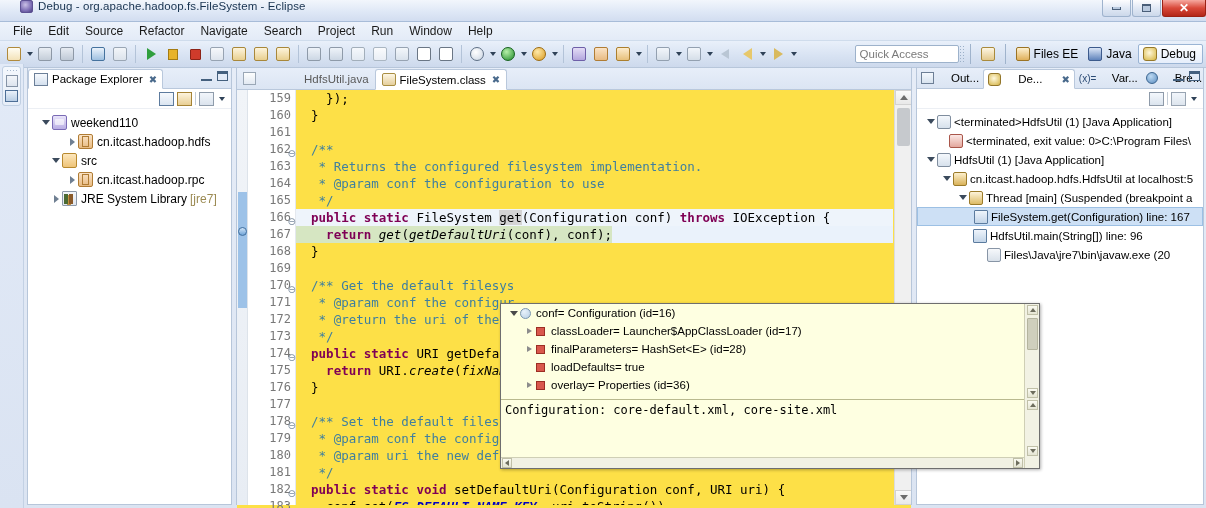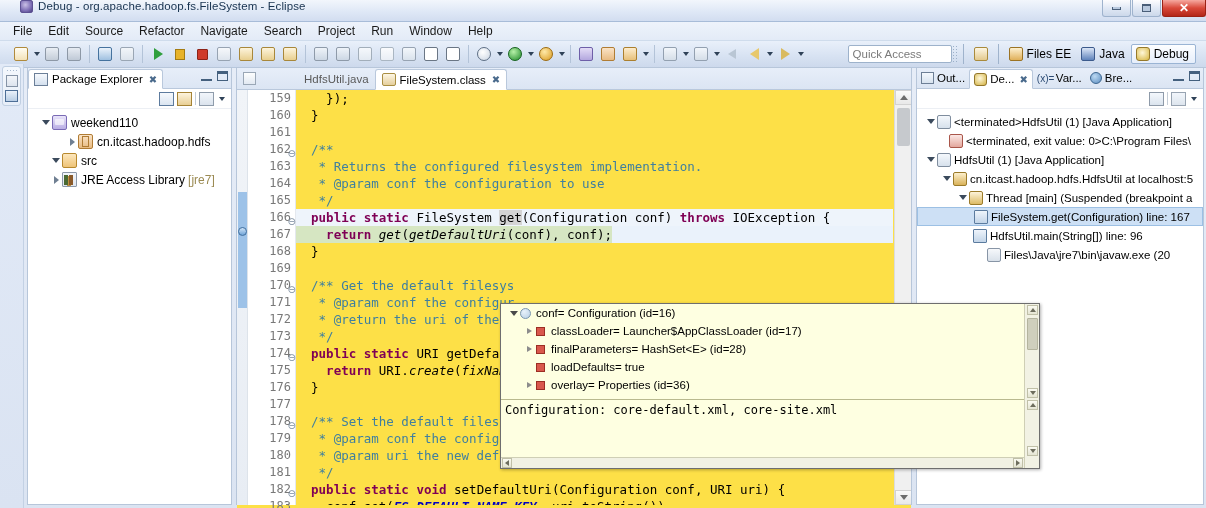--- a/index.html
+++ b/index.html
@@ -47,21 +47,21 @@
   
   .menubar {
     height:19px; display:flex; align-items:center; padding-left:5px;
     background:linear-gradient(#eef3fb,#e3ebf7);
     border-bottom:1px solid #cfdcec;
   }
   .menu-item { padding:1px 8px; font-size:12px; color:#1a1a1a; cursor:default; white-space:nowrap;}
 
   
   .toolbar {
-    height:27px; display:flex; align-items:center; padding:0 10px;
+    height:27px; display:flex; align-items:center; padding:0 3px;
     background:linear-gradient(#e9f0fa,#d7e2f2 60%,#cdd9ec);
     border-bottom:1px solid #b6c7dd;
   }
   .tb-sep { width:1px;height:18px;background:#b3c3d8;margin:0 4px; flex:0 0 auto;}
   .tbi {
     width:20px;height:20px;flex:0 0 auto;margin:0 1px;
     display:flex;align-items:center;justify-content:center;position:relative;
   }
   .arrowdn {
     width:9px;height:18px;flex:0 0 auto;display:flex;align-items:center;justify-content:center;
@@ -214,21 +214,21 @@
 
   
   .dbg{
     position:absolute; left:916px; top:3px; width:288px; height:438px;
     background:#fff;border:1px solid #b7c6da;
   }
   .dbg-tabs{
     height:21px;display:flex;align-items:flex-end;position:relative;
     background:linear-gradient(#e7eef9,#dbe5f3);border-bottom:1px solid #b9c8dc;
   }
-  .dbgtab{height:20px;display:flex;align-items:center;gap:3px;padding:0 4px;
+  .dbgtab{height:20px;display:flex;align-items:center;gap:17px;padding:0 4px;
           font-size:11.5px;white-space:nowrap;border-radius:3px 3px 0 0;}
   .dbgtab.active{background:#fff;border:1px solid #b9c8dc;border-bottom:1px solid #fff;margin-bottom:-1px;}
   .dbg-tree{padding:3px 0 0 0;font-size:11.5px;overflow:hidden;height:395px;background:#fff;}
   .drow{display:flex;align-items:center;height:19px;white-space:nowrap;overflow:hidden;}
   .drow.sel{background:#cde0f5;border:1px solid #9cc0e4;}
   .dico{width:14px;height:14px;flex:0 0 auto;position:relative;margin-right:3px;}
 
   
   .popup{
     position:absolute; left:500px; top:239px; width:540px; height:166px;
@@ -460,24 +460,29 @@
         <div class="trow" style="padding-left:38px;">
           <span class="twist closed"></span>
           <span class="ico ico-pkg"></span>
           <span class="tlabel">cn.itcast.hadoop.hdfs</span>
         </div>
         <div class="trow" style="padding-left:22px;">
           <span class="twist open"></span>
           <span class="ico ico-src"></span>
           <span class="tlabel">src</span>
         </div>
+        <div class="trow" style="padding-left:38px;">
+          <span class="twist closed"></span>
+          <span class="ico ico-pkg"></span>
+          <span class="tlabel">cn.itcast.hadoop.rpc</span>
+        </div>
         <div class="trow" style="padding-left:22px;">
           <span class="twist closed"></span>
           <span class="ico ico-lib"></span>
-          <span class="tlabel">JRE Access Library</span>
+          <span class="tlabel">JRE System Library</span>
           <span class="tsuffix">[jre7]</span>
         </div>
       </div>
     </div>
 
     <div class="editor">
       <div class="ed-tabrow">
         <div class="edtab inactive">
           <span class="ico" style="width:13px;height:13px;background:linear-gradient(#fdfefe,#e2e9f2);border:1px solid #9aa7b6;"></span>
           <span>HdfsUtil.java</span>

